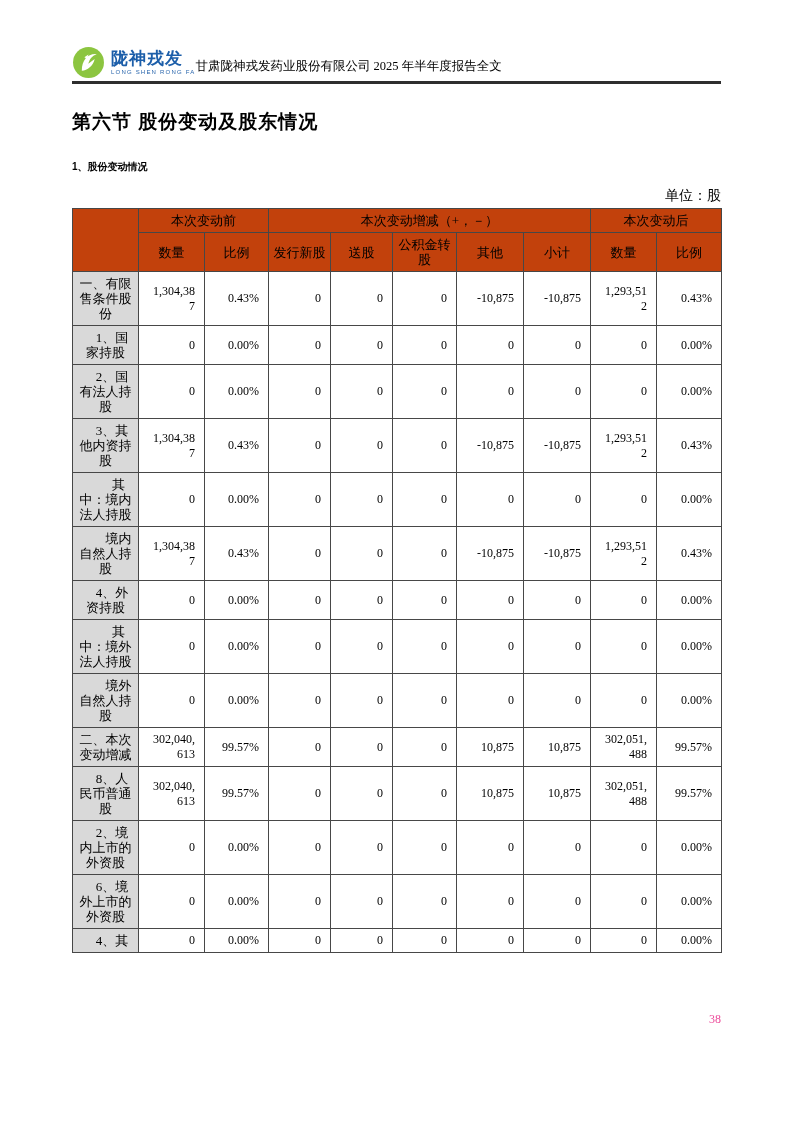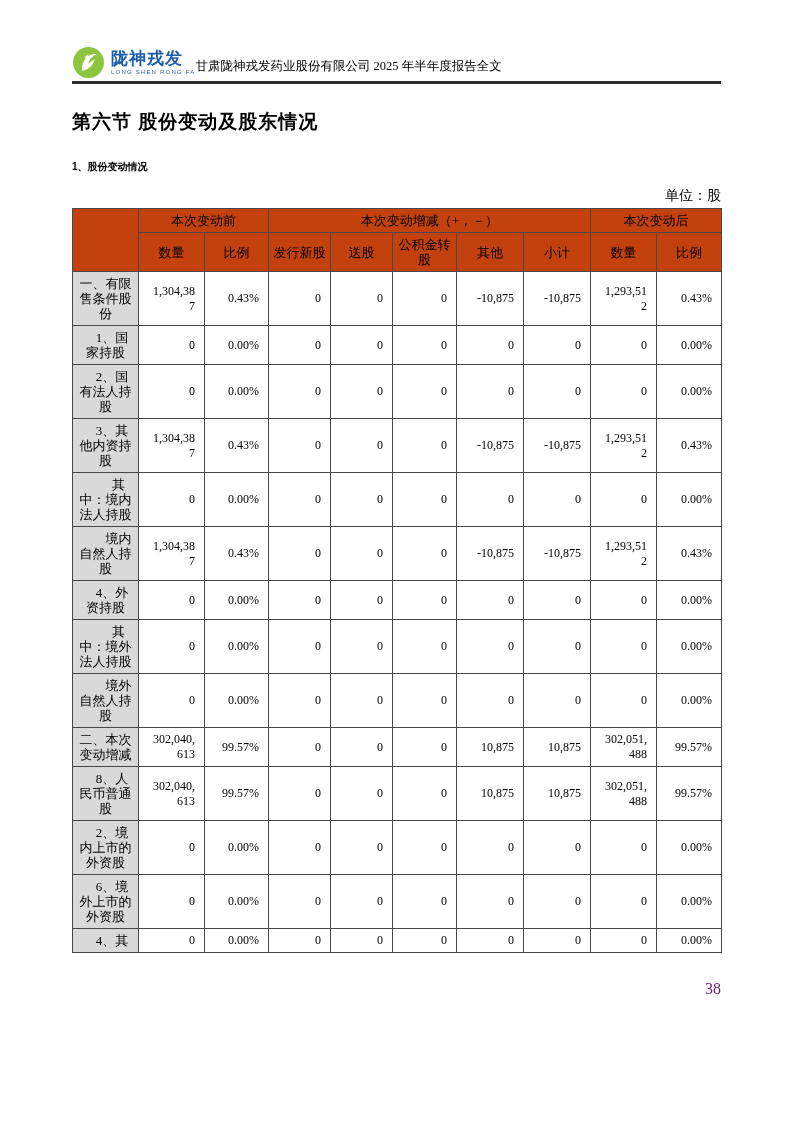--- a/index.html
+++ b/index.html
@@ -67,21 +67,21 @@
     font-size:13px; line-height:15px;
     padding:4px 4px; text-align:center; vertical-align:middle;
   }
   .share-table td.num {
     font-size:12px; line-height:15px;
     padding:3px 9px 3px 10px;
     text-align:right; vertical-align:middle;
     word-break:break-all;
   }
 
-  .page-number { position:absolute; top:980px; right:72px; font-size:16px; color:#701a75; }
+  .page-number { position:absolute; top:1012px; right:72px; font-size:12px; color:#ec4899; }
 </style>
 </head>
 <body>
 
 <div class="page">
   <div class="content">
 
     <div class="doc-header">
       <div class="logo">
         <svg class="logo-icon" viewBox="0 0 32 32" xmlns="http://www.w3.org/2000/svg">

